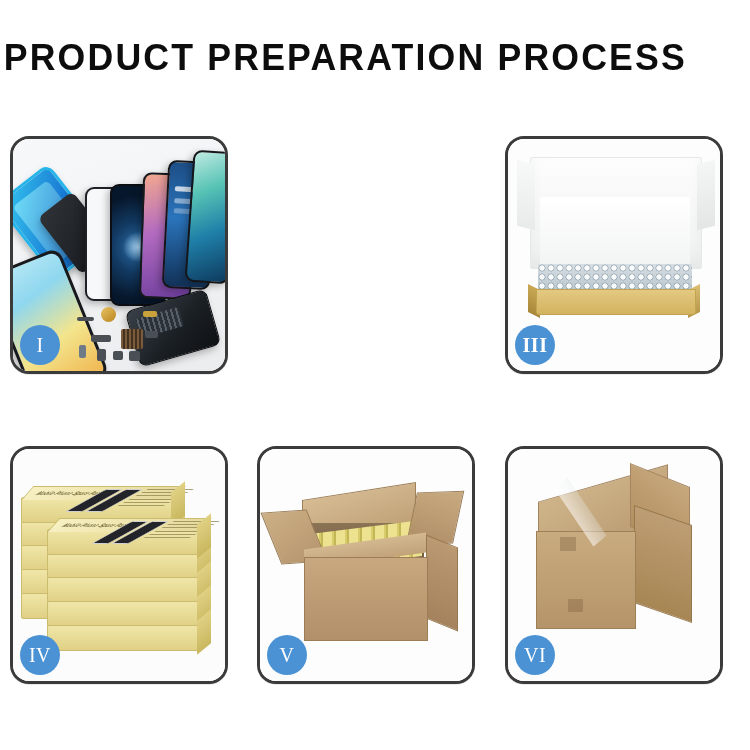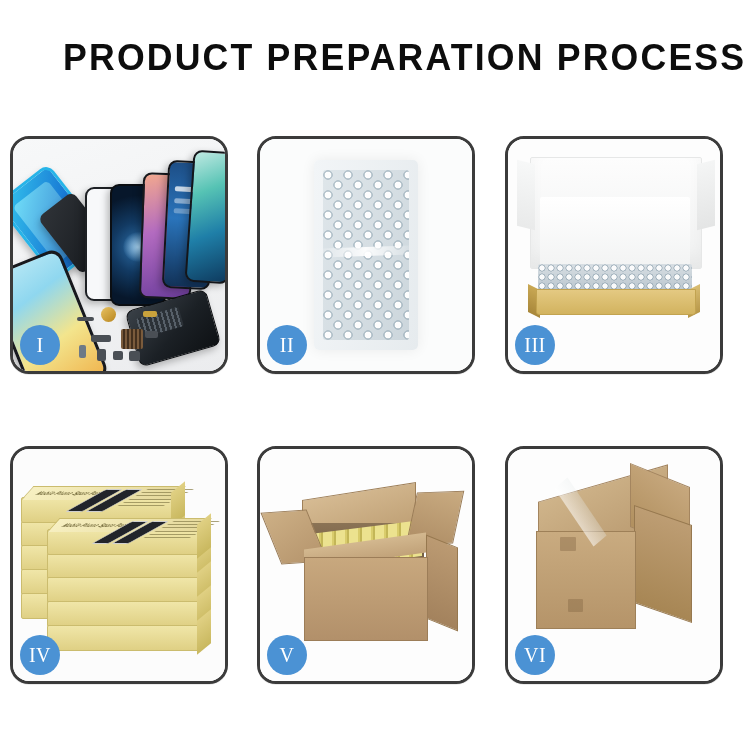--- a/index.html
+++ b/index.html
@@ -4,40 +4,40 @@
 <style>
   html,body{margin:0;padding:0;}
   body{
     width:750px;height:750px;background:#ffffff;
     font-family:"Liberation Sans","DejaVu Sans",sans-serif;
     overflow:hidden;position:relative;
   }
   #page{width:750px;height:750px;position:relative;background:#fff;}
 
   
-  .header{position:absolute;left:0;top:0;width:750px;text-align:right;}
+  .header{position:absolute;left:0;top:0;width:750px;text-align:left;}
   .title{
     font-size:36px;font-weight:bold;color:#0d0d0d;letter-spacing:2.2px;
     margin-top:38px;line-height:40px;white-space:nowrap;
     transform:scaleX(0.99);
   }
   .subtitle{
     font-size:15.5px;color:#111;letter-spacing:.2px;margin-top:11px;
     line-height:20px;white-space:nowrap;
   }
 
   
   .grid{position:absolute;left:10px;top:136px;width:730px;height:548px;}
   .panel{
     position:absolute;width:212px;height:232px;
     border:3px solid #3b3b3b;border-radius:19px;
     background:#fdfdfd;overflow:hidden;
     box-shadow:0 1px 0 rgba(0,0,0,.08);
   }
-  .p1{left:0;top:0;}   .p2{left:247px;top:0;}   .p3{left:495px;top:0;}
+  .p1{left:0;top:0;}   .p2{left:247px;top:0;}   .p3{left:495px;top:0;font-weight:bold;}
   .p4{left:0;top:310px;} .p5{left:247px;top:310px;} .p6{left:495px;top:310px;}
 
   .scene{position:absolute;inset:0;overflow:hidden;}
 
   .badge{
     position:absolute;left:7px;bottom:6px;width:40px;height:40px;border-radius:50%;
     background:#4b92d4;color:#ffffff;
     font-family:"Liberation Serif","DejaVu Serif",serif;
     font-size:20px;line-height:40px;text-align:center;letter-spacing:.5px;
     z-index:40;
@@ -230,28 +230,20 @@
         <div class="chip" style="left:84px;top:210px;width:9px;height:12px;"></div>
         <div class="chip" style="left:100px;top:212px;width:10px;height:9px;"></div>
         <div class="chip" style="left:116px;top:212px;width:11px;height:10px;"></div>
         <div class="chip" style="left:130px;top:172px;width:14px;height:6px;background:#c9a23c;"></div>
         <div class="chip" style="left:132px;top:192px;width:13px;height:7px;"></div>
         <div class="chip" style="left:66px;top:206px;width:7px;height:13px;background:#6e7a86;"></div>
       </div>
       <div class="badge">I</div>
     </div>
 
-    <div class="panel p2">
-      <div class="scene">
-        <div class="bw-wrap">
-          <div class="bw-inner"></div>
-        </div>
-      </div>
-      <div class="badge">II</div>
-    </div>
 
     <div class="panel p3">
       <div class="scene">
         <div class="m3-lid"></div>
         <div class="m3-foam"></div>
         <div class="m3-bubbles"></div>
         <div class="m3-sideL"></div>
         <div class="m3-sideR"></div>
         <div class="m3-front"></div>
       </div>

